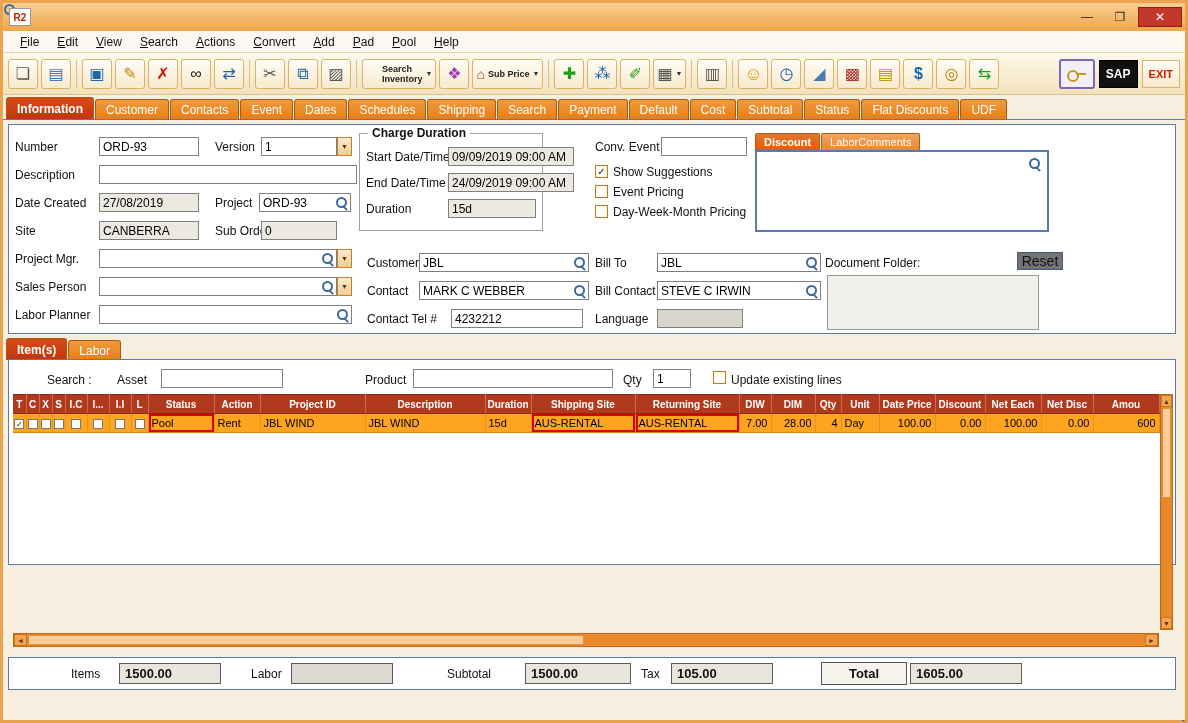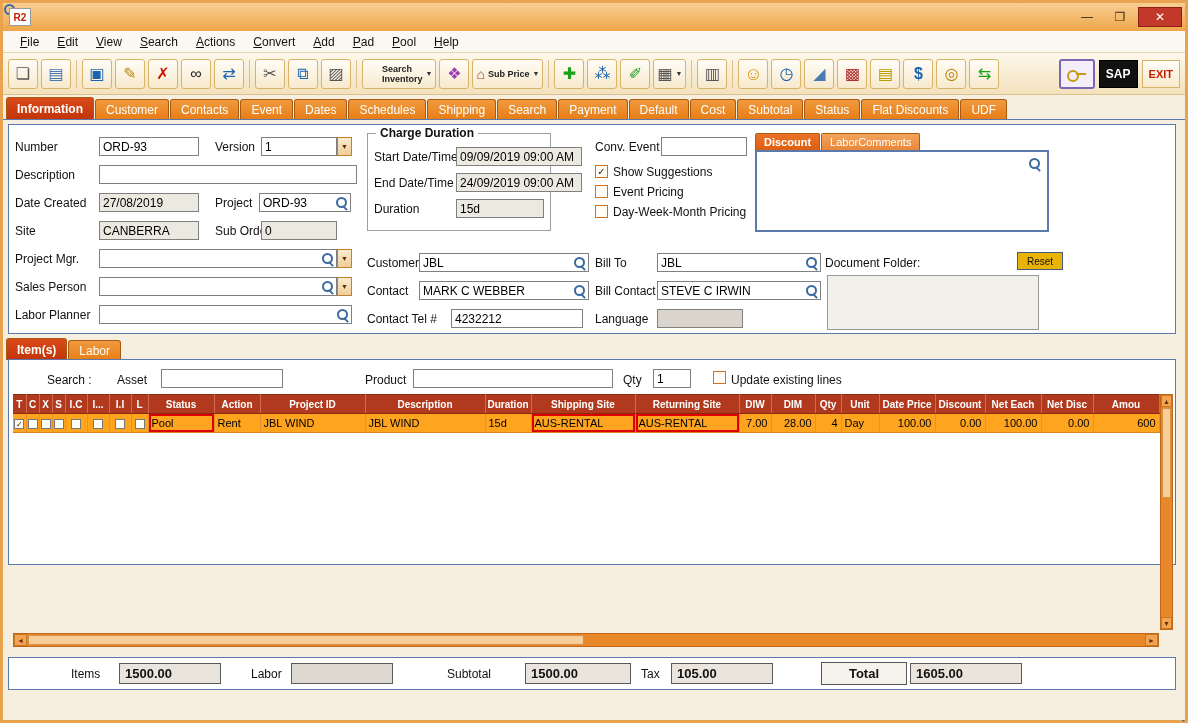--- a/index.html
+++ b/index.html
@@ -53,21 +53,21 @@
 .mag::after{content:"";position:absolute;right:0;bottom:0;width:6px;height:2px;background:#3b6aa0;transform:rotate(45deg)}
 .dd{position:absolute;width:15px;height:19px;border:1px solid #C08030;background:linear-gradient(#FAEBD0,#F0CE96);font-size:7px;color:#5a3000;display:flex;align-items:center;justify-content:center;cursor:pointer}
 .cb{position:absolute;width:13px;height:13px;border:1px solid #D2701E;background:#FFFDF6;font-size:10px;line-height:12px;text-align:center;color:#222;cursor:pointer}
 .gbox{position:absolute;border:1px solid #9aa0a8}
 .gbox-title{position:absolute;top:-8px;left:8px;background:#fff;padding:0 4px;font-weight:bold;font-size:12px;white-space:nowrap}
 .ctabs{position:absolute;display:flex;gap:1px}
 .ctab{height:17px;padding:0 8px;font-size:11px;color:#fff;background:linear-gradient(#F2A45C,#E8883A);border:1px solid #B05A10;border-bottom:none;border-radius:2px 2px 0 0;display:inline-flex;align-items:center;cursor:pointer}
 .ctab.sel{background:linear-gradient(#E8732A,#DD5E10);font-weight:bold}
 .comments-box{position:absolute;border:2px solid #5B79AC;background:#fff}
 .docbox{position:absolute;border:1px solid #999;background:#F2F0EA}
-.reset-btn{position:absolute;height:18px;border:1px solid #44597e;background:#eab308;font-size:10px;display:flex;align-items:center;justify-content:center;cursor:pointer}
+.reset-btn{position:absolute;height:18px;border:1px solid #44597e;background:#737373;font-size:14px;display:flex;align-items:center;justify-content:center;cursor:pointer}
 
 .grid{border-collapse:collapse;table-layout:fixed;width:1146px;font-size:11px}
 .grid th{background:#B13A1E;color:#fff;font-weight:bold;height:19px;border-right:1px solid #CE6A50;border-top:1px solid #8a2a12;border-bottom:1px solid #8a2a12;overflow:hidden;white-space:nowrap;padding:0 2px;font-size:10px}
 .grid td{background:#FFA41F;height:19px;border-right:1px solid #E8922A;border-bottom:1px solid #D8821A;overflow:hidden;white-space:nowrap;padding:0 3px;color:#000}
 .grid td.r{text-align:right}
 .redcell{box-shadow:inset 0 0 0 2px #DE0000}
 .cbc{text-align:center;padding:0!important}
 .rowcb{display:inline-block;width:10px;height:10px;border:1px solid #777;background:#FDFDF8;font-size:8px;line-height:9px;vertical-align:middle;color:#111}
 
 .hscroll{position:absolute;background:#E8882A;border:1px solid #C06818}
@@ -257,21 +257,21 @@
 
       <span class="lbl" style="left:6px;top:155px">Sales Person</span>
       <div class="fld withmag" style="left:90px;top:152px;width:238px"><input value="" style=""><span class="mag"></span></div>
       <div class="dd" style="left:328px;top:152px">
           <span>▼</span>
         </div>
 
       <span class="lbl" style="left:6px;top:183px">Labor Planner</span>
       <div class="fld withmag" style="left:90px;top:180px;width:253px"><input value="" style=""><span class="mag"></span></div>
 
-      <div class="gbox" style="left:358px;top:8px;width:184px;height:98px">
+      <div class="gbox" style="left:350px;top:8px;width:184px;height:98px">
         <span class="gbox-title">Charge Duration</span>
         <span class="lbl" style="left:6px;top:16px">Start Date/Time</span>
         <div class="fld gray" style="left:88px;top:13px;width:126px"><input value="09/09/2019 09:00 AM" style=""></div>
         <span class="lbl" style="left:6px;top:42px">End Date/Time</span>
         <div class="fld gray" style="left:88px;top:39px;width:126px"><input value="24/09/2019 09:00 AM" style=""></div>
         <span class="lbl" style="left:6px;top:68px">Duration</span>
         <div class="fld gray" style="left:88px;top:65px;width:88px"><input value="15d" style=""></div>
       </div>
 
       <span class="lbl" style="left:586px;top:15px">Conv. Event</span>

